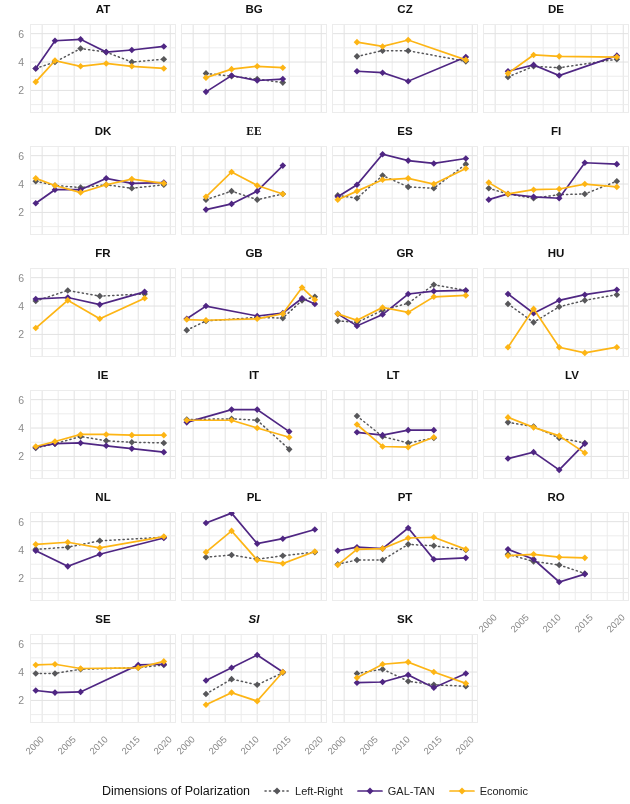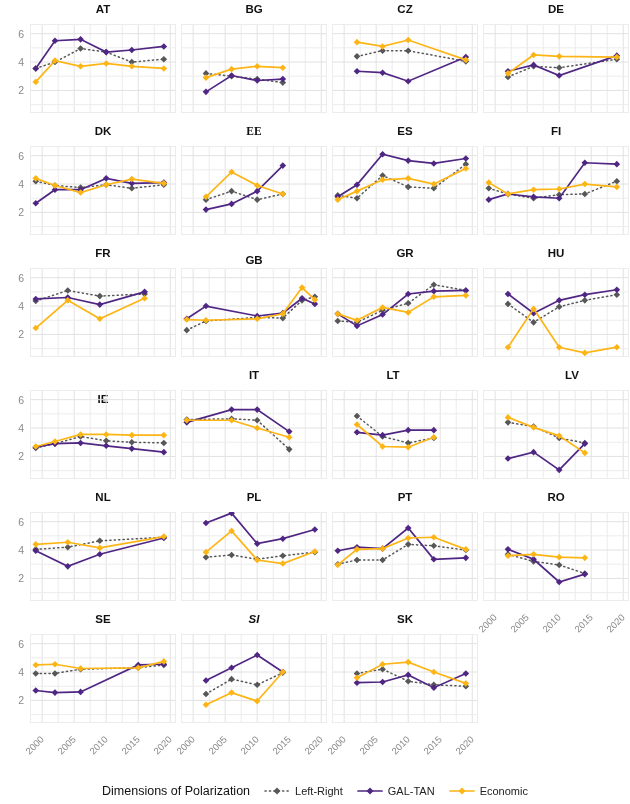--- a/index.html
+++ b/index.html
@@ -364,21 +364,21 @@
           <path d="M 37.78070175438624 26.22472089314195 L 41.08070175438624 29.52472089314195 L 37.78070175438624 32.82472089314195 L 34.480701754386246 29.52472089314195 Z" fill="#4f2683"></path>
           <path d="M 69.79824561403511 33.322009569378 L 73.09824561403511 36.622009569377994 L 69.79824561403511 39.92200956937799 L 66.49824561403511 36.622009569377994 Z" fill="#4f2683"></path>
           <path d="M 114.62280701754354 20.546889952153105 L 117.92280701754353 23.846889952153106 L 114.62280701754354 27.146889952153106 L 111.32280701754354 23.846889952153106 Z" fill="#4f2683"></path>
           <polyline points="5.763157894737379,60.04306220095693 37.78070175438624,32.36363636363635 69.79824561403511,50.81658692185008 114.62280701754354,30.23444976076555" fill="none" stroke="#fdb515" stroke-width="1.7" stroke-linecap="round"></polyline>
           <path d="M 5.763157894737379 56.743062200956935 L 9.06315789473738 60.04306220095693 L 5.763157894737379 63.34306220095693 L 2.463157894737379 60.04306220095693 Z" fill="#fdb515"></path>
           <path d="M 37.78070175438624 29.063636363636352 L 41.08070175438624 32.36363636363635 L 37.78070175438624 35.66363636363635 L 34.480701754386246 32.36363636363635 Z" fill="#fdb515"></path>
           <path d="M 69.79824561403511 47.516586921850084 L 73.09824561403511 50.81658692185008 L 69.79824561403511 54.11658692185008 L 66.49824561403511 50.81658692185008 Z" fill="#fdb515"></path>
           <path d="M 114.62280701754354 26.93444976076555 L 117.92280701754353 30.23444976076555 L 114.62280701754354 33.53444976076555 L 111.32280701754354 30.23444976076555 Z" fill="#fdb515"></path>
         </svg>
       </div>
-      <div class="facet-title" style="left: 181px; top: 244px; width: 146px; margin-top: 7px;">GB</div>
+      <div class="facet-title" style="left: 181px; top: 244px; width: 146px;">GB</div>
       <div class="facet" style="left: 181px; top: 268px; width: 146px; height: 89px;">
         <svg width="146" height="89">
           <line x1="12.166666666667153" y1="0" x2="12.166666666667153" y2="89" stroke="#e2e2e2" stroke-width="1"></line>
           <line x1="28.17543859649159" y1="0" x2="28.17543859649159" y2="89" stroke="#ececec" stroke-width="1"></line>
           <line x1="44.184210526316015" y1="0" x2="44.184210526316015" y2="89" stroke="#e2e2e2" stroke-width="1"></line>
           <line x1="60.192982456140456" y1="0" x2="60.192982456140456" y2="89" stroke="#ececec" stroke-width="1"></line>
           <line x1="76.20175438596489" y1="0" x2="76.20175438596489" y2="89" stroke="#e2e2e2" stroke-width="1"></line>
           <line x1="92.21052631578932" y1="0" x2="92.21052631578932" y2="89" stroke="#ececec" stroke-width="1"></line>
           <line x1="108.21929824561376" y1="0" x2="108.21929824561376" y2="89" stroke="#e2e2e2" stroke-width="1"></line>
           <line x1="124.22807017543819" y1="0" x2="124.22807017543819" y2="89" stroke="#ececec" stroke-width="1"></line>
@@ -487,21 +487,21 @@
           <path d="M 101.81578947368398 23.38580542264753 L 105.11578947368398 26.68580542264753 L 101.81578947368398 29.98580542264753 L 98.51578947368398 26.68580542264753 Z" fill="#4f2683"></path>
           <path d="M 133.83333333333283 18.417703349282288 L 137.13333333333284 21.71770334928229 L 133.83333333333283 25.01770334928229 L 130.53333333333282 21.71770334928229 Z" fill="#4f2683"></path>
           <polyline points="24.9736842105267,79.20574162679426 50.587719298245794,40.88038277511962 76.20175438596489,79.20574162679426 101.81578947368398,84.88357256778309 133.83333333333283,79.20574162679426" fill="none" stroke="#fdb515" stroke-width="1.7" stroke-linecap="round"></polyline>
           <path d="M 24.9736842105267 75.90574162679427 L 28.2736842105267 79.20574162679426 L 24.9736842105267 82.50574162679426 L 21.673684210526698 79.20574162679426 Z" fill="#fdb515"></path>
           <path d="M 50.587719298245794 37.580382775119624 L 53.88771929824579 40.88038277511962 L 50.587719298245794 44.18038277511962 L 47.2877192982458 40.88038277511962 Z" fill="#fdb515"></path>
           <path d="M 76.20175438596489 75.90574162679427 L 79.50175438596489 79.20574162679426 L 76.20175438596489 82.50574162679426 L 72.90175438596489 79.20574162679426 Z" fill="#fdb515"></path>
           <path d="M 101.81578947368398 81.5835725677831 L 105.11578947368398 84.88357256778309 L 101.81578947368398 88.18357256778309 L 98.51578947368398 84.88357256778309 Z" fill="#fdb515"></path>
           <path d="M 133.83333333333283 75.90574162679427 L 137.13333333333284 79.20574162679426 L 133.83333333333283 82.50574162679426 L 130.53333333333282 79.20574162679426 Z" fill="#fdb515"></path>
         </svg>
       </div>
-      <div class="facet-title" style="left: 30px; top: 366px; width: 146px; margin-top: 24px;">IE</div>
+      <div class="facet-title" style="left: 30px; top: 366px; width: 146px;">IE</div>
       <div class="facet" style="left: 30px; top: 390px; width: 146px; height: 89px;">
         <svg width="146" height="89">
           <line x1="12.166666666667153" y1="0" x2="12.166666666667153" y2="89" stroke="#e2e2e2" stroke-width="1"></line>
           <line x1="28.17543859649159" y1="0" x2="28.17543859649159" y2="89" stroke="#ececec" stroke-width="1"></line>
           <line x1="44.184210526316015" y1="0" x2="44.184210526316015" y2="89" stroke="#e2e2e2" stroke-width="1"></line>
           <line x1="60.192982456140456" y1="0" x2="60.192982456140456" y2="89" stroke="#ececec" stroke-width="1"></line>
           <line x1="76.20175438596489" y1="0" x2="76.20175438596489" y2="89" stroke="#e2e2e2" stroke-width="1"></line>
           <line x1="92.21052631578932" y1="0" x2="92.21052631578932" y2="89" stroke="#ececec" stroke-width="1"></line>
           <line x1="108.21929824561376" y1="0" x2="108.21929824561376" y2="89" stroke="#e2e2e2" stroke-width="1"></line>
           <line x1="124.22807017543819" y1="0" x2="124.22807017543819" y2="89" stroke="#ececec" stroke-width="1"></line>

